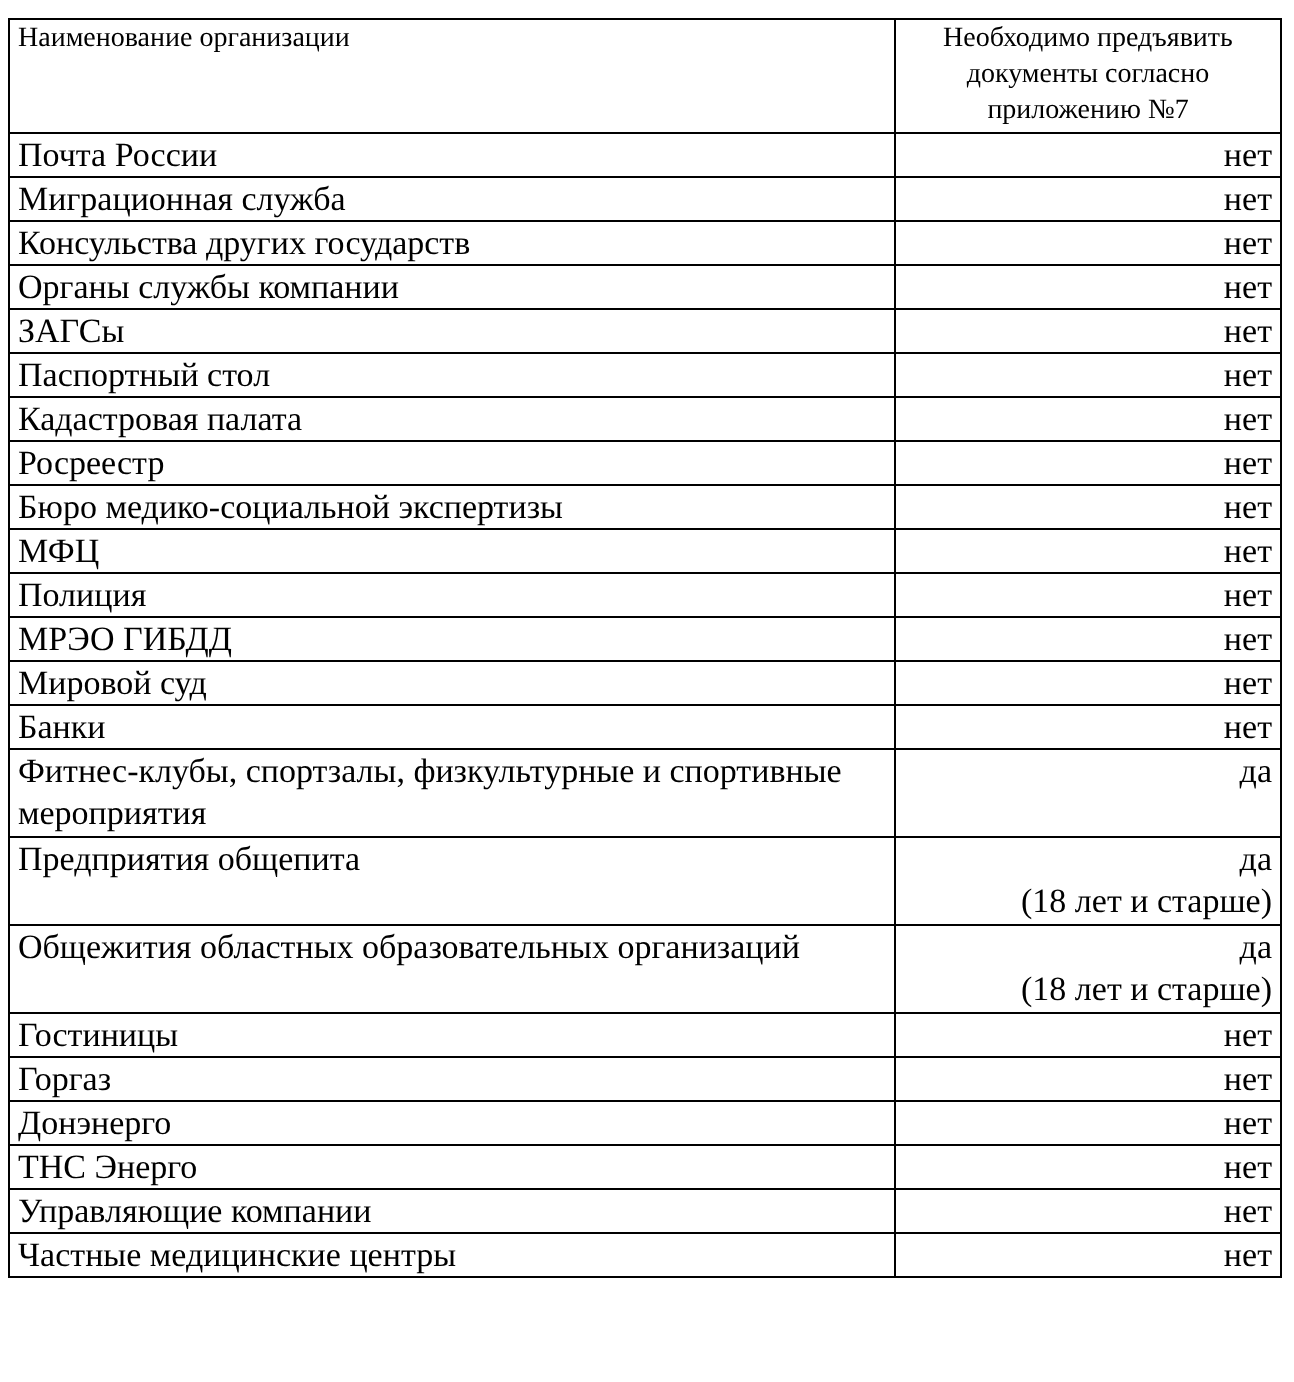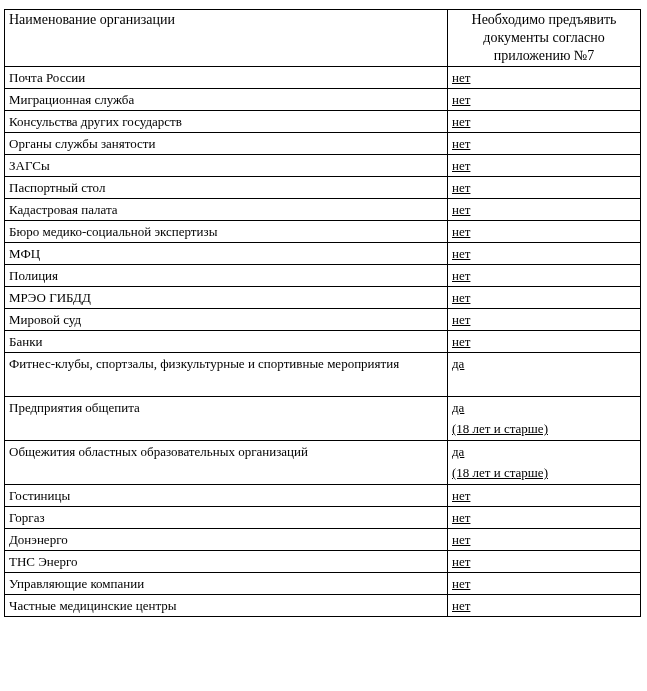--- a/index.html
+++ b/index.html
@@ -13,34 +13,34 @@
     table-layout: fixed;
     border-radius: 10px;
   }
   table.orgs col.c1 { width: 443px; }
   table.orgs col.c2 { width: 193px; }
   table.orgs td, table.orgs th {
     border: 1px solid #000;
     padding: 0 4px;
     vertical-align: top;
     font-weight: normal;
-    font-size: 13px;
+    font-size: 17px;
     line-height: 21px;
     height: 21px;
     white-space: nowrap;
   }
   table.orgs th {
     font-size: 14px;
     line-height: 18px;
     height: 55px;
     padding-top: 1px;
   }
   table.orgs th.h1 { text-align: left; }
   table.orgs th.h2 { text-align: center; white-space: normal; }
-  table.orgs td.val { text-align: left; white-space: normal; text-decoration: underline; }
+  table.orgs td.val { text-align: right; white-space: normal; }
   table.orgs tr.tall td { height: 43px; }
   table.orgs td.name { white-space: normal; }
 </style>
 </head>
 <body>
 
 <table class="orgs">
   <colgroup>
       <col class="c1">
       <col class="c2">
@@ -64,39 +64,45 @@
           <div>нет</div>
         </td>
       </tr>
       <tr>
         <td class="name">Консульства других государств</td>
         <td class="val">
           <div>нет</div>
         </td>
       </tr>
       <tr>
-        <td class="name">Органы службы занятости</td>
+        <td class="name">Органы службы компании</td>
         <td class="val">
           <div>нет</div>
         </td>
       </tr>
       <tr>
         <td class="name">ЗАГСы</td>
         <td class="val">
           <div>нет</div>
         </td>
       </tr>
       <tr>
         <td class="name">Паспортный стол</td>
         <td class="val">
           <div>нет</div>
         </td>
       </tr>
       <tr>
         <td class="name">Кадастровая палата</td>
+        <td class="val">
+          <div>нет</div>
+        </td>
+      </tr>
+      <tr>
+        <td class="name">Росреестр</td>
         <td class="val">
           <div>нет</div>
         </td>
       </tr>
       <tr>
         <td class="name">Бюро медико-социальной экспертизы</td>
         <td class="val">
           <div>нет</div>
         </td>
       </tr>

